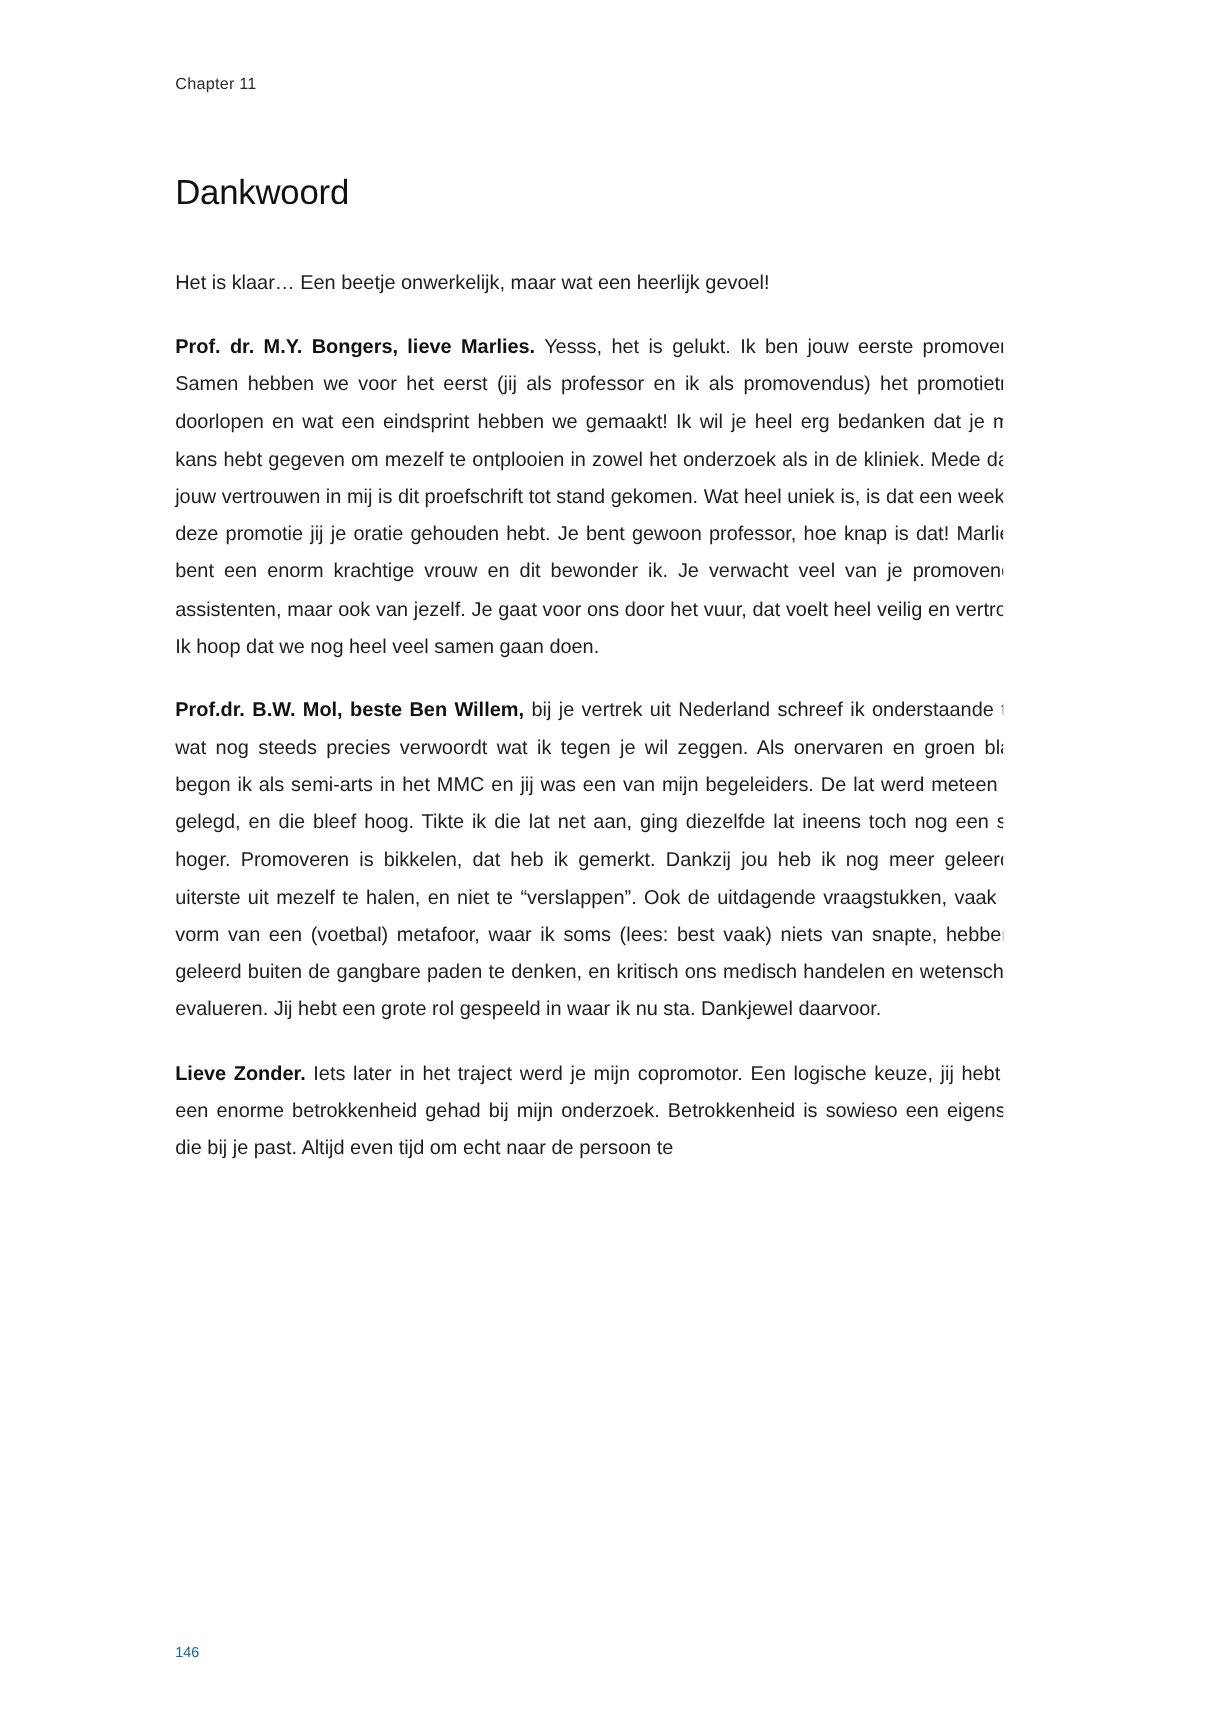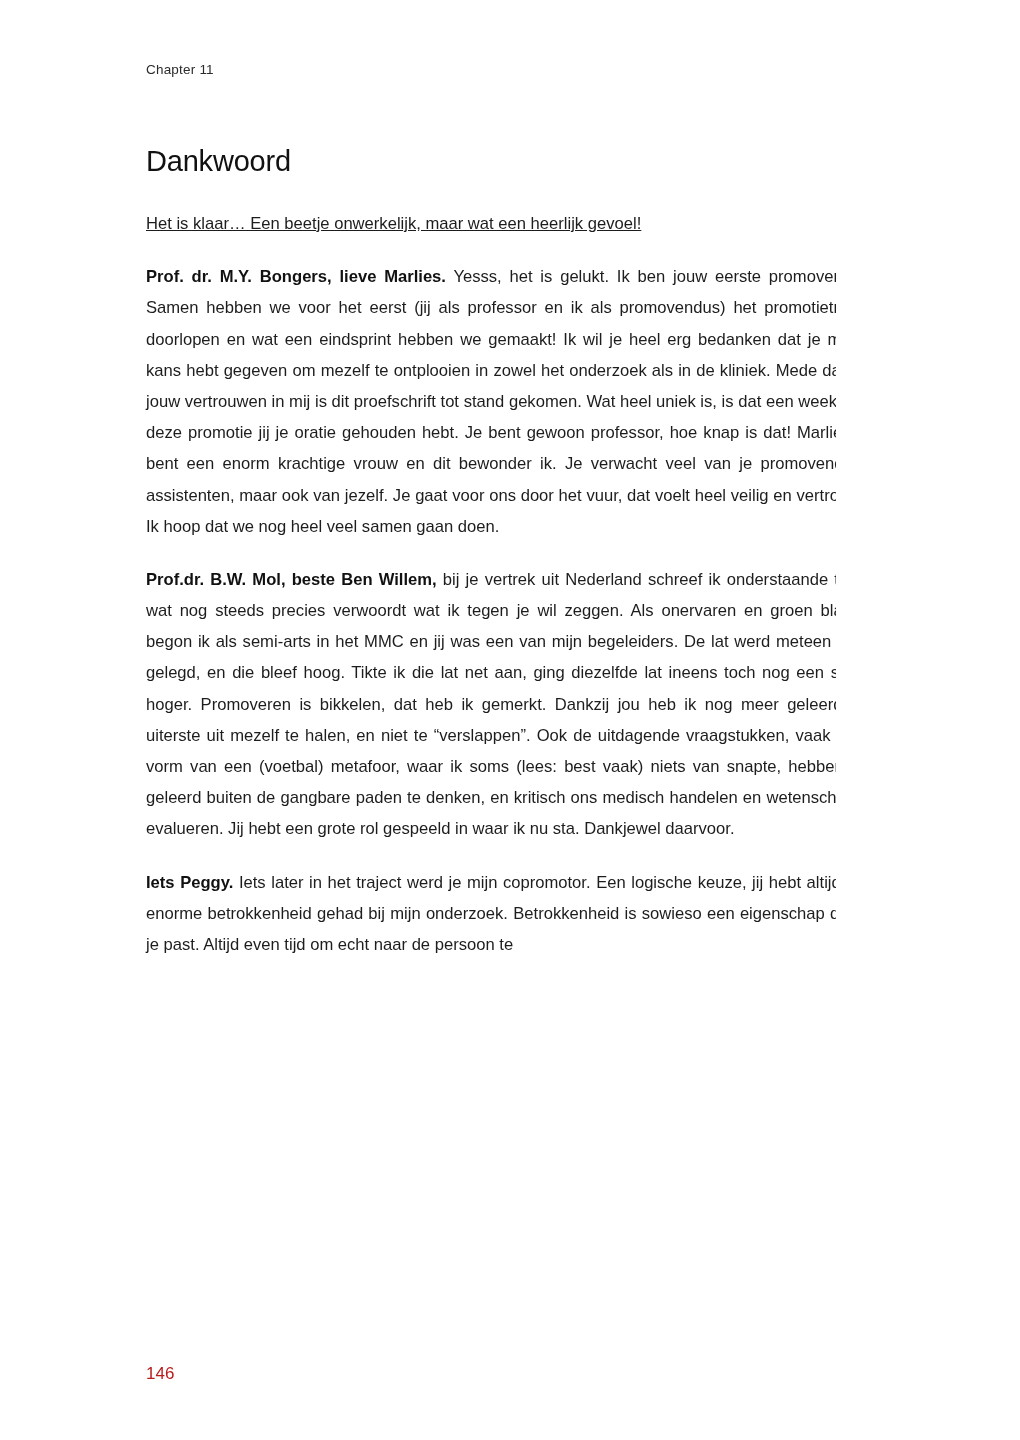--- a/index.html
+++ b/index.html
@@ -45,33 +45,32 @@
     font-size: 16.6px;
     line-height: 1.88;
     text-align: justify;
     color: #1d1d1d;
     margin-top: 0;
   }
   p.para {
     margin: 0 0 22px 0;
   }
   p.first-para {
-    margin-top: 30px;
-    text-decoration: underline;
+    margin-top: 42px;
   }
   .lead {
     font-weight: bold;
     color: #111111;
   }
   .page-number {
     position: absolute;
     left: 146px;
     bottom: 56px;
-    font-size: 17px;
-    color: #b91c1c;
+    font-size: 12px;
+    color: #0369a1;
   }
 </style>
 </head>
 <body>
 
 <div class="page">
 
   <div class="content">
 
     <div class="running-head">Chapter 11</div>
@@ -87,21 +86,21 @@
 
       <p class="para">
         <span class="lead">Prof. dr. M.Y. Bongers, lieve Marlies.</span><span> Yesss, het is gelukt. Ik ben jouw eerste promovendus! Samen hebben we voor het eerst (jij als professor en ik als promovendus) het promotietraject doorlopen en wat een eindsprint hebben we gemaakt! Ik wil je heel erg bedanken dat je mij de kans hebt gegeven om mezelf te ontplooien in zowel het onderzoek als in de kliniek. Mede dankzij jouw vertrouwen in mij is dit proefschrift tot stand gekomen. Wat heel uniek is, is dat een week voor deze promotie jij je oratie gehouden hebt. Je bent gewoon professor, hoe knap is dat! Marlies, je bent een enorm krachtige vrouw en dit bewonder ik. Je verwacht veel van je promovendi en assistenten, maar ook van jezelf. Je gaat voor ons door het vuur, dat voelt heel veilig en vertrouwd. Ik hoop dat we nog heel veel samen gaan doen.</span>
       </p>
 
       <p class="para">
         <span class="lead">Prof.dr. B.W. Mol, beste Ben Willem,</span><span> bij je vertrek uit Nederland schreef ik onderstaande tekst, wat nog steeds precies verwoordt wat ik tegen je wil zeggen. Als onervaren en groen blaadje begon ik als semi-arts in het MMC en jij was een van mijn begeleiders. De lat werd meteen hoog gelegd, en die bleef hoog. Tikte ik die lat net aan, ging diezelfde lat ineens toch nog een stukje hoger. Promoveren is bikkelen, dat heb ik gemerkt. Dankzij jou heb ik nog meer geleerd het uiterste uit mezelf te halen, en niet te “verslappen”. Ook de uitdagende vraagstukken, vaak in de vorm van een (voetbal) metafoor, waar ik soms (lees: best vaak) niets van snapte, hebben me geleerd buiten de gangbare paden te denken, en kritisch ons medisch handelen en wetenschap te evalueren. Jij hebt een grote rol gespeeld in waar ik nu sta. Dankjewel daarvoor.</span>
       </p>
 
       <p class="para">
-        <span class="lead">Iets Peggy.</span><span> Iets later in het traject werd je mijn copromotor. Een logische keuze, jij hebt altijd een enorme betrokkenheid gehad bij mijn onderzoek. Betrokkenheid is sowieso een eigenschap die bij je past. Altijd even tijd om echt naar de persoon te</span>
+        <span class="lead">Lieve Zonder.</span><span> Iets later in het traject werd je mijn copromotor. Een logische keuze, jij hebt altijd een enorme betrokkenheid gehad bij mijn onderzoek. Betrokkenheid is sowieso een eigenschap die bij je past. Altijd even tijd om echt naar de persoon te</span>
       </p>
 
     </div>
   </div>
 
   <div class="page-number">146</div>
 
 </div>
 
 </body></html>

